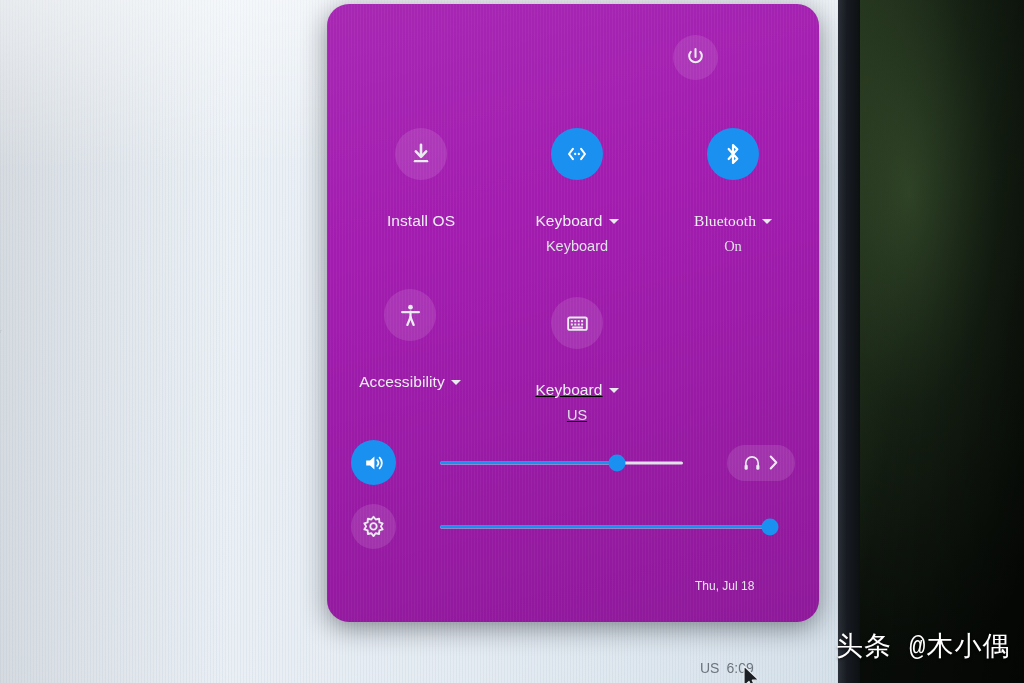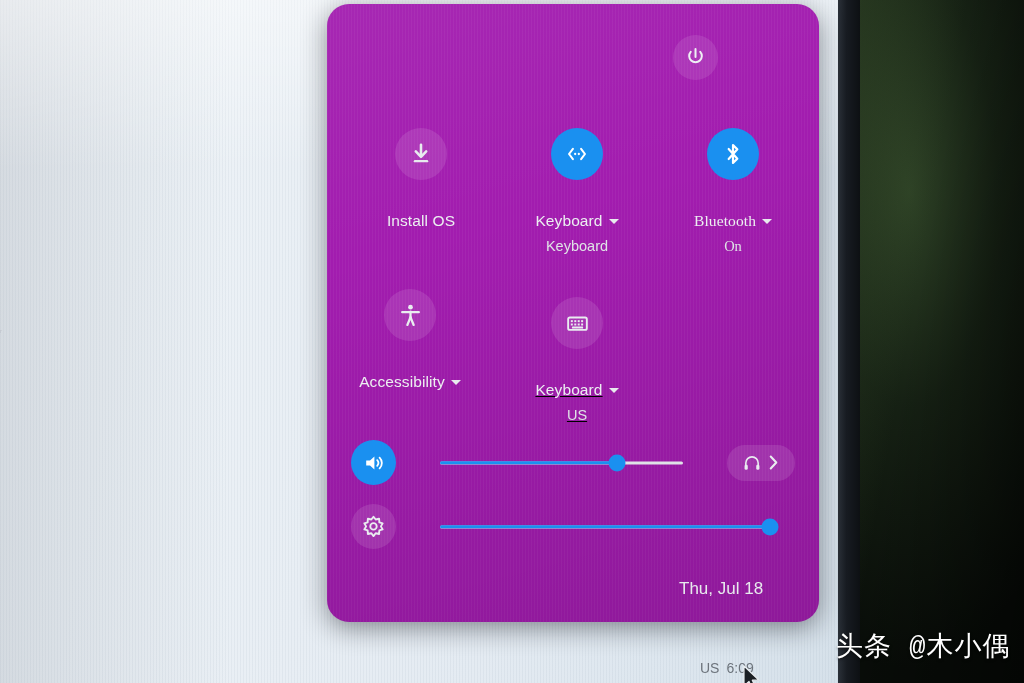--- a/index.html
+++ b/index.html
@@ -123,22 +123,22 @@
   .track-wrap{position:relative;height:20px;display:flex;align-items:center;cursor:pointer;}
   .track-bg{position:absolute;left:0;top:50%;transform:translateY(-50%);height:3px;width:100%;background:#dfe3e7;border-radius:2px;}
   .track-fill{position:absolute;left:0;top:50%;transform:translateY(-50%);height:3.5px;background:#1a90f0;border-radius:2px;}
   .thumb{position:absolute;width:17px;height:17px;border-radius:50%;background:#1a90f0;transform:translate(-50%,-50%);top:50%;}
   .audio-pill{
     width:68px;height:36px;border-radius:18px;background:rgba(255,255,255,.11);
     display:flex;align-items:center;justify-content:center;gap:5px;cursor:pointer;flex:0 0 auto;
   }
 
   .qs-date{
-    position:absolute;left:352px;top:575px;z-index:7;
-    font-size:17px;color:#e7eaed;cursor:pointer;
+    position:absolute;left:368px;top:575px;z-index:7;
+    font-size:12px;color:#e7eaed;cursor:pointer;
   }
 
   
   .shelf{
     position:absolute;left:700px;top:660px;z-index:8;
     display:flex;align-items:center;gap:7px;
     font-size:14px;color:#6d747c;
   }
   .cursor{position:absolute;left:742px;top:665px;z-index:9;}
 

